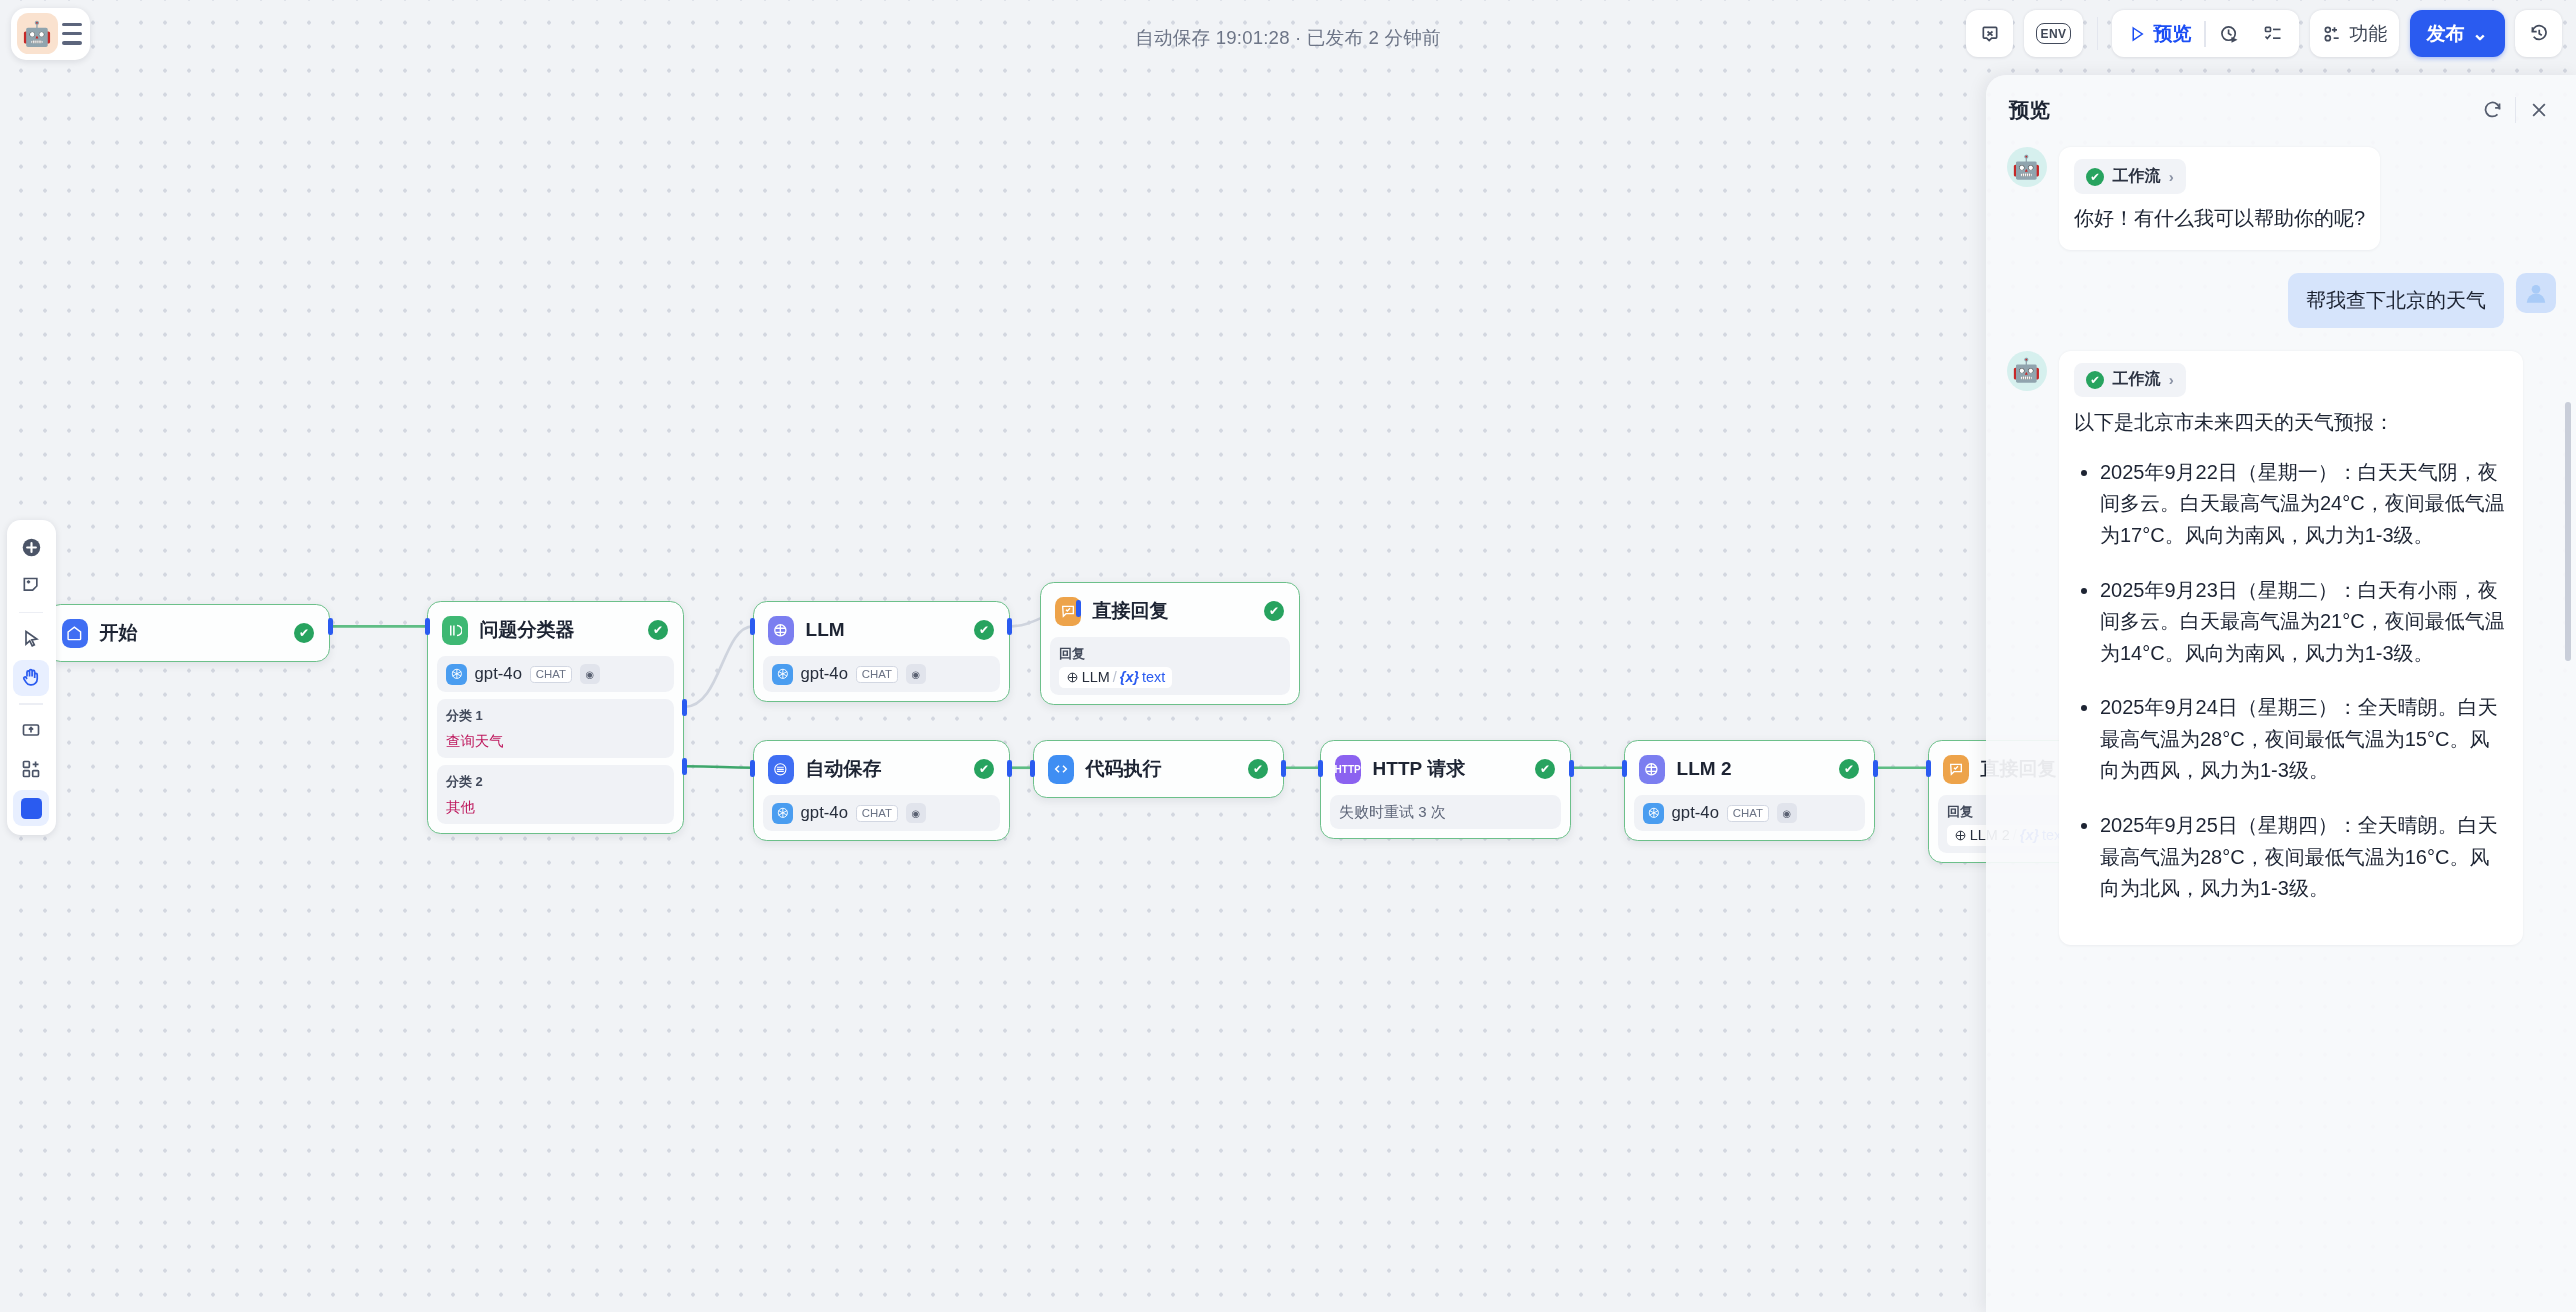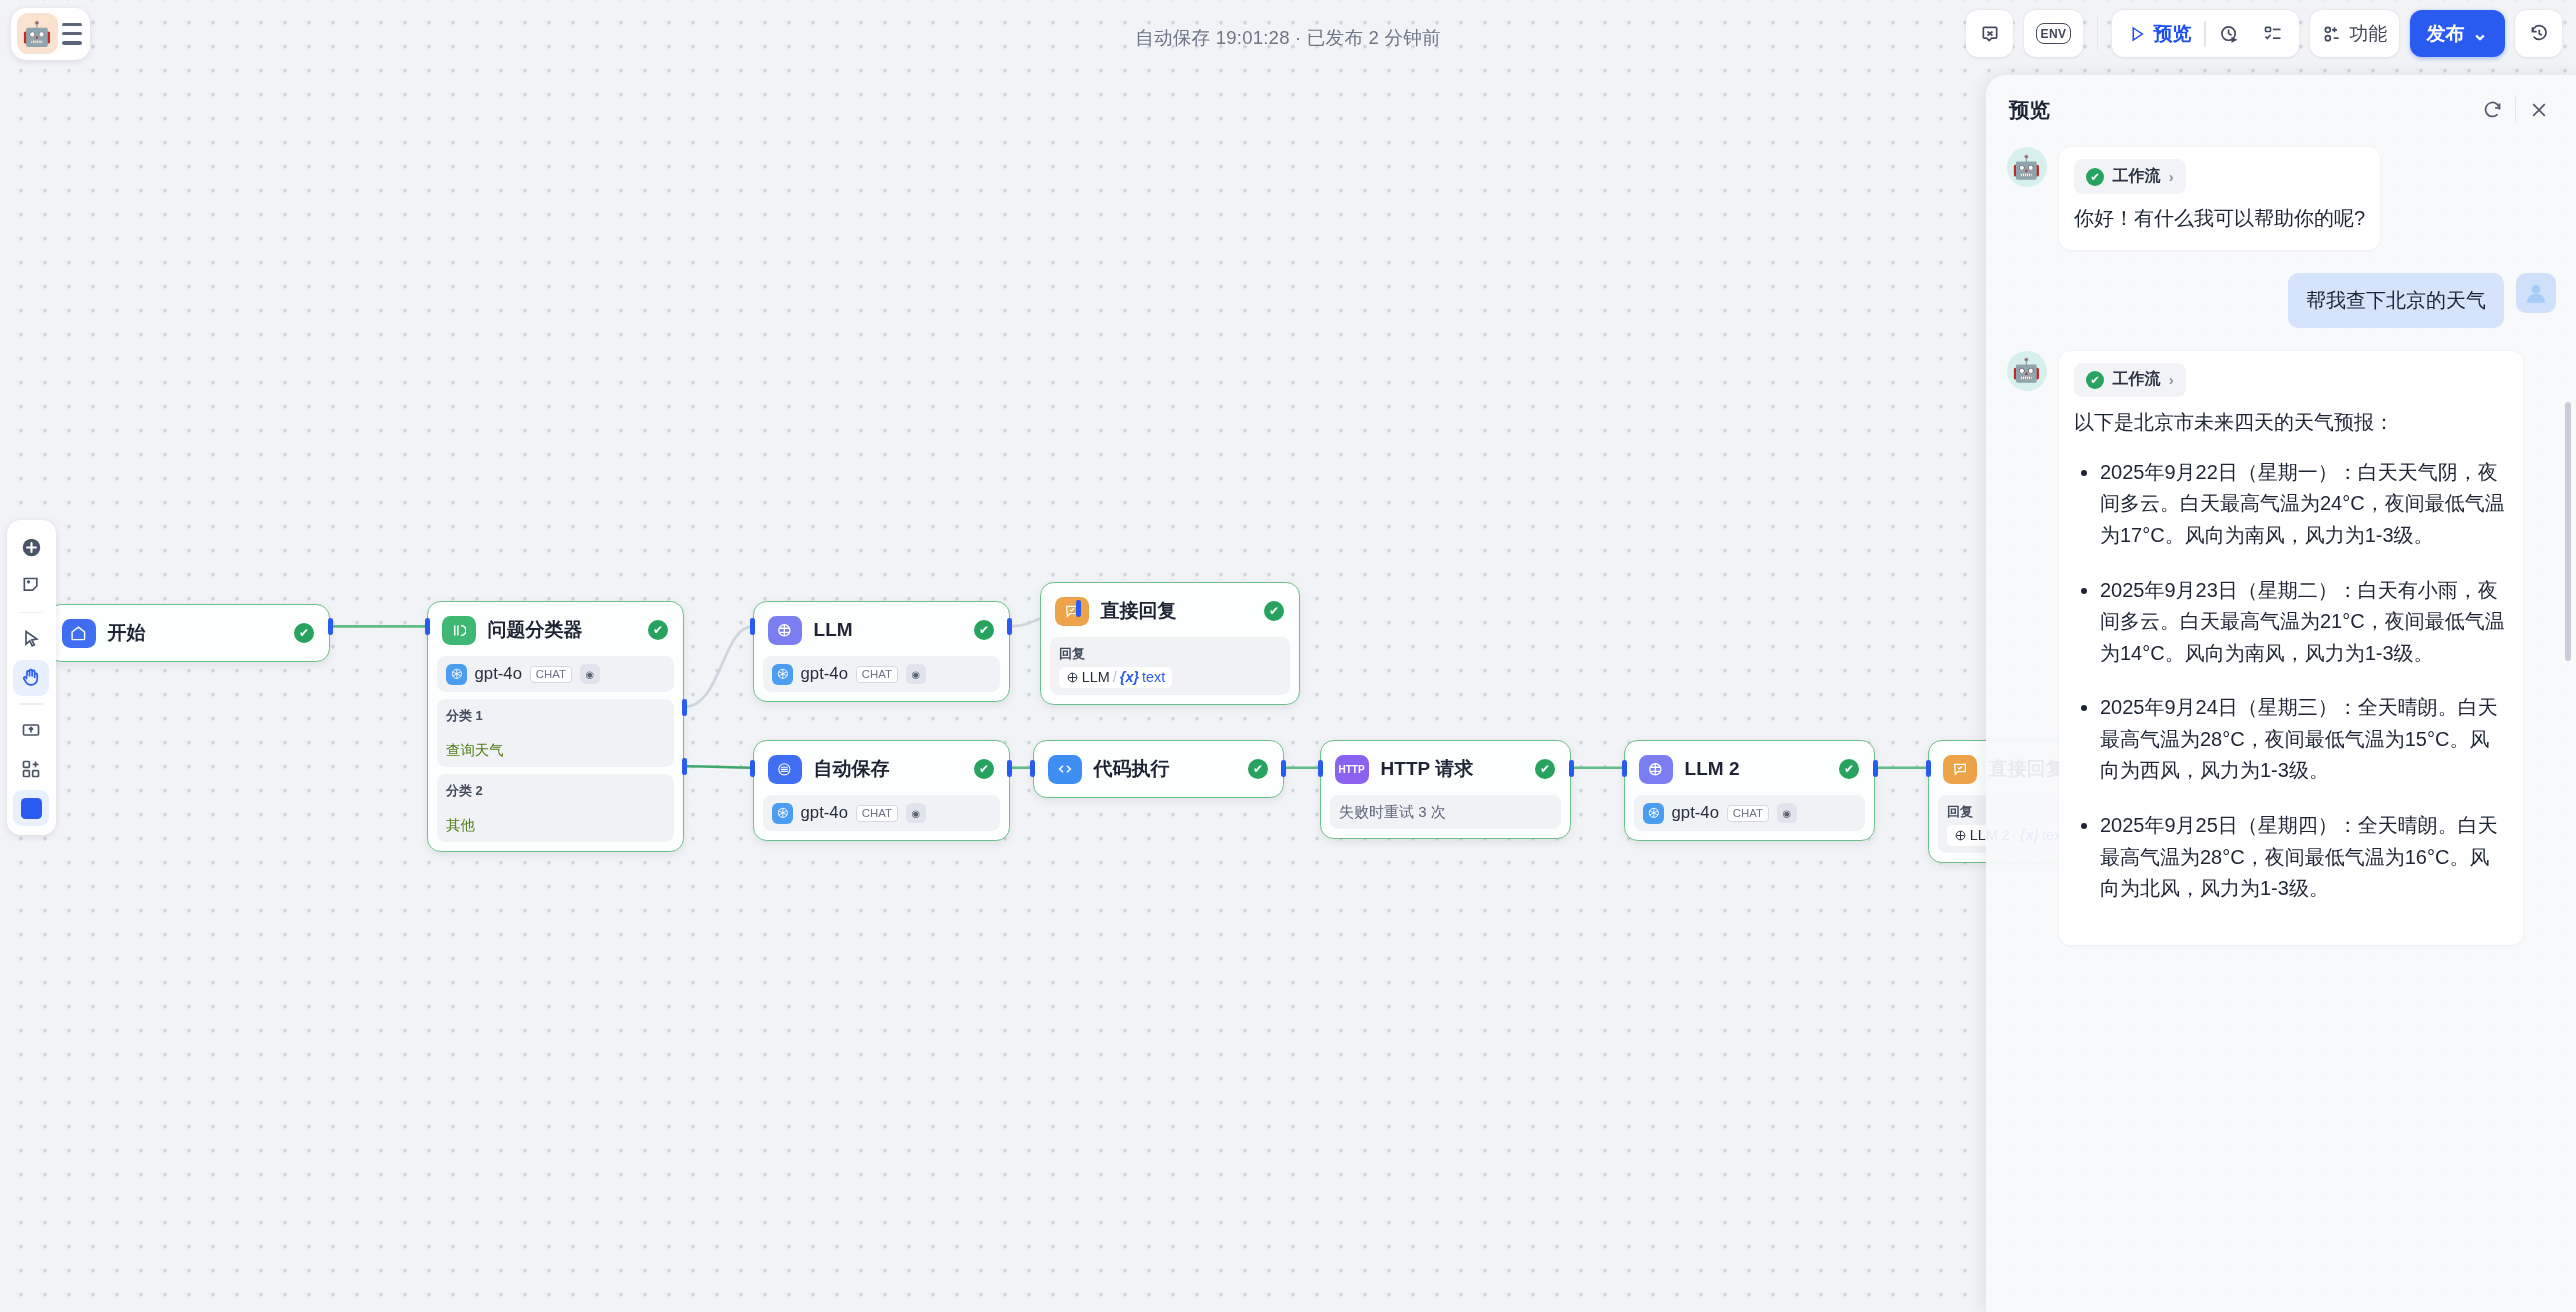--- a/index.html
+++ b/index.html
@@ -79,42 +79,42 @@
   .ltool.solid .sq { width: 21px; height: 21px; border-radius: 4.6px; background: #2a5bf0; }
   .lsep { width: 24px; height: 1.5px; background: #eceef4; margin: 4.6px 0; }
 
   
   .node {
     position: absolute; background: #fdfefe; border: 1.9px solid #6cc08a;
     border-radius: 13.7px; box-shadow: 0 2.3px 9px rgba(16,24,40,.08);
     padding: 9px; z-index: 8;
   }
   .node-head { display: flex; align-items: center; gap: 12px; padding: 4.6px 6px 4.6px 4.6px; }
-  .node-ico { width: 34px; height: 29px; border-radius: 8.4px; flex: none;
+  .node-ico { width: 26px; height: 29px; border-radius: 8.4px; flex: none;
               display: flex; align-items: center; justify-content: center; color: #fff; }
   .ic-blue   { background: #3f6ef3; }
   .ic-green  { background: #3eb873; }
   .ic-purple { background: #7b7ef0; }
   .ic-orange { background: #eda34a; }
   .ic-violet { background: #8b62f0; }
   .ic-lblue  { background: #3f8ef3; }
   .node-title { font-size: 19px; font-weight: 700; color: #1d2433; flex: 1; white-space: nowrap; }
   .ok { width: 20px; height: 20px; border-radius: 50%; background: #27a35f; color: #fff;
         font-size: 12px; display: flex; align-items: center; justify-content: center; flex: none; }
 
   .slot { background: #f0f2f6; border-radius: 8.4px; margin-top: 6.8px; padding: 7.6px 9px; }
   .model-row { display: flex; align-items: center; gap: 7.6px; }
   .oai { width: 21px; height: 21px; border-radius: 6px; background: #4a9df0;
          display: flex; align-items: center; justify-content: center; color: #fff; flex: none; }
   .model-name { font-size: 16.7px; color: #272e3c; }
   .chip { font-size: 11.4px; color: #6b7385; border: 1.2px solid #d2d7e2; border-radius: 4.6px; padding: 1.5px 5.3px; background: #fff; }
   .eye { width: 20px; height: 20px; border-radius: 5.3px; background: #e1e4ec;
          display: flex; align-items: center; justify-content: center; font-size: 10px; color: #596071; }
   .slot-label { font-size: 13px; font-weight: 700; color: #434b5c; }
-  .slot-sub { font-size: 14.4px; color: #4d7c0f; margin-top: 16px; }
+  .slot-sub { font-size: 14.4px; color: #be185d; margin-top: 7px; }
   .var-pill { display: inline-flex; align-items: center; gap: 3px; background: #fff; border-radius: 5.3px;
               padding: 2.3px 6.8px; margin-top: 4.6px; font-size: 14.4px; color: #272e3c; }
   .var-pill .v-ns { color: #272e3c; }
   .var-pill .v-sl { color: #b9c0cf; }
   .var-pill .v-x  { color: #2a5bf0; font-style: italic; font-weight: 700; }
   .var-pill .v-t  { color: #2a5bf0; }
   .http-row { display: flex; align-items: flex-start; gap: 9px; }
   .verb { background: #fff; border-radius: 5.3px; padding: 2.3px 7.6px; font-size: 15px; font-weight: 700; color: #272e3c; margin-top: 7.6px; }
   .url { font-size: 14.4px; color: #323a49; line-height: 1.35; word-break: break-all; }
   .retry { font-size: 15px; color: #5e6679; }

